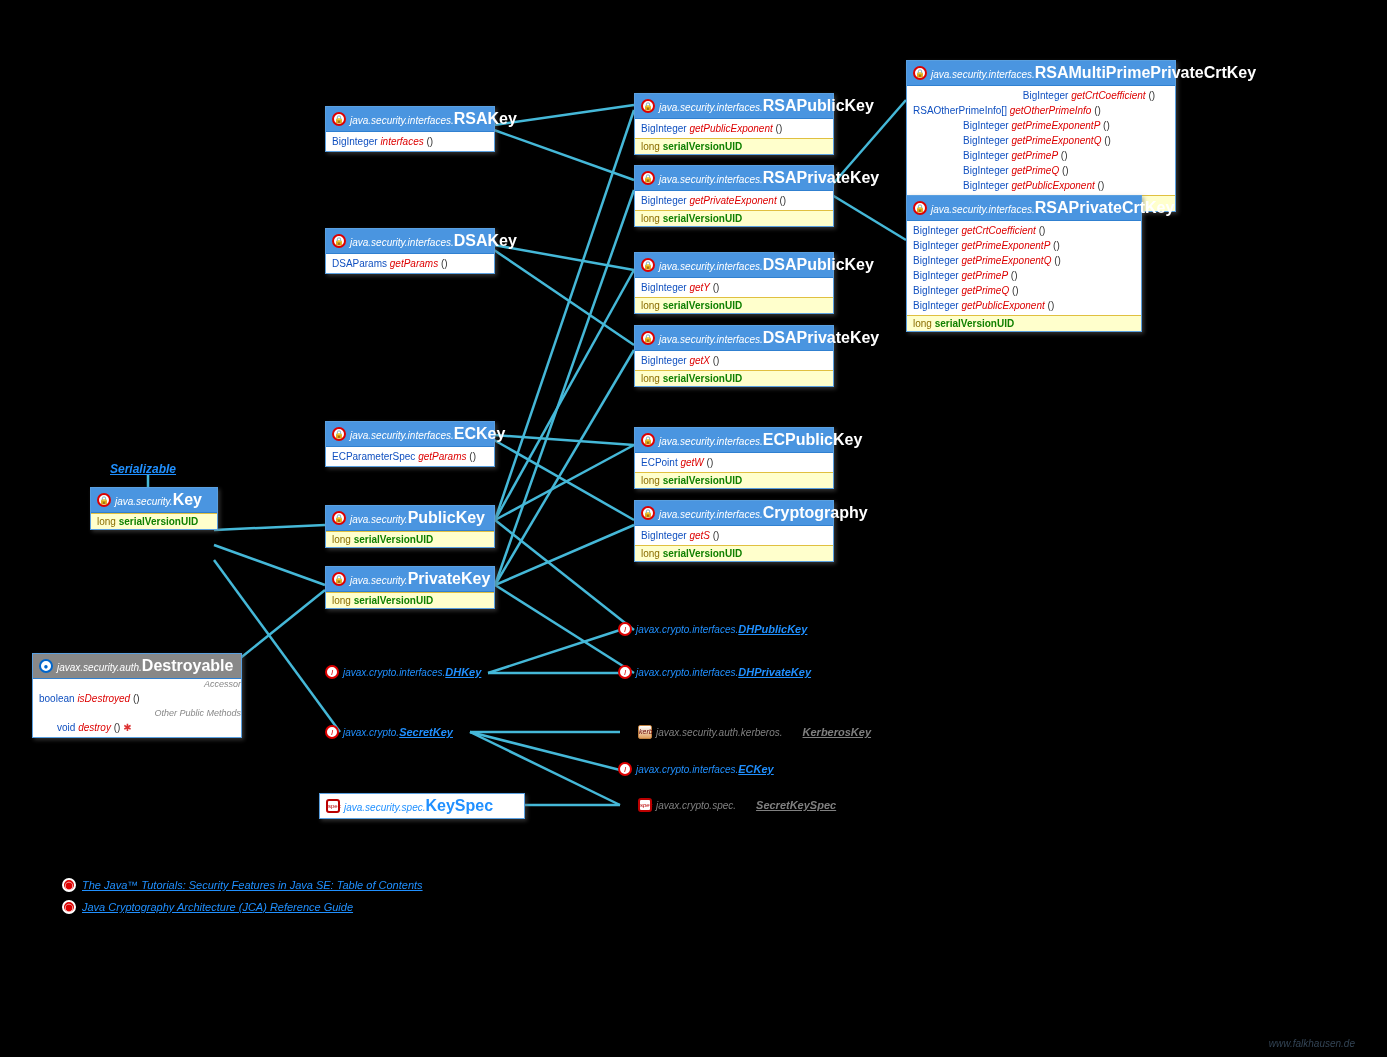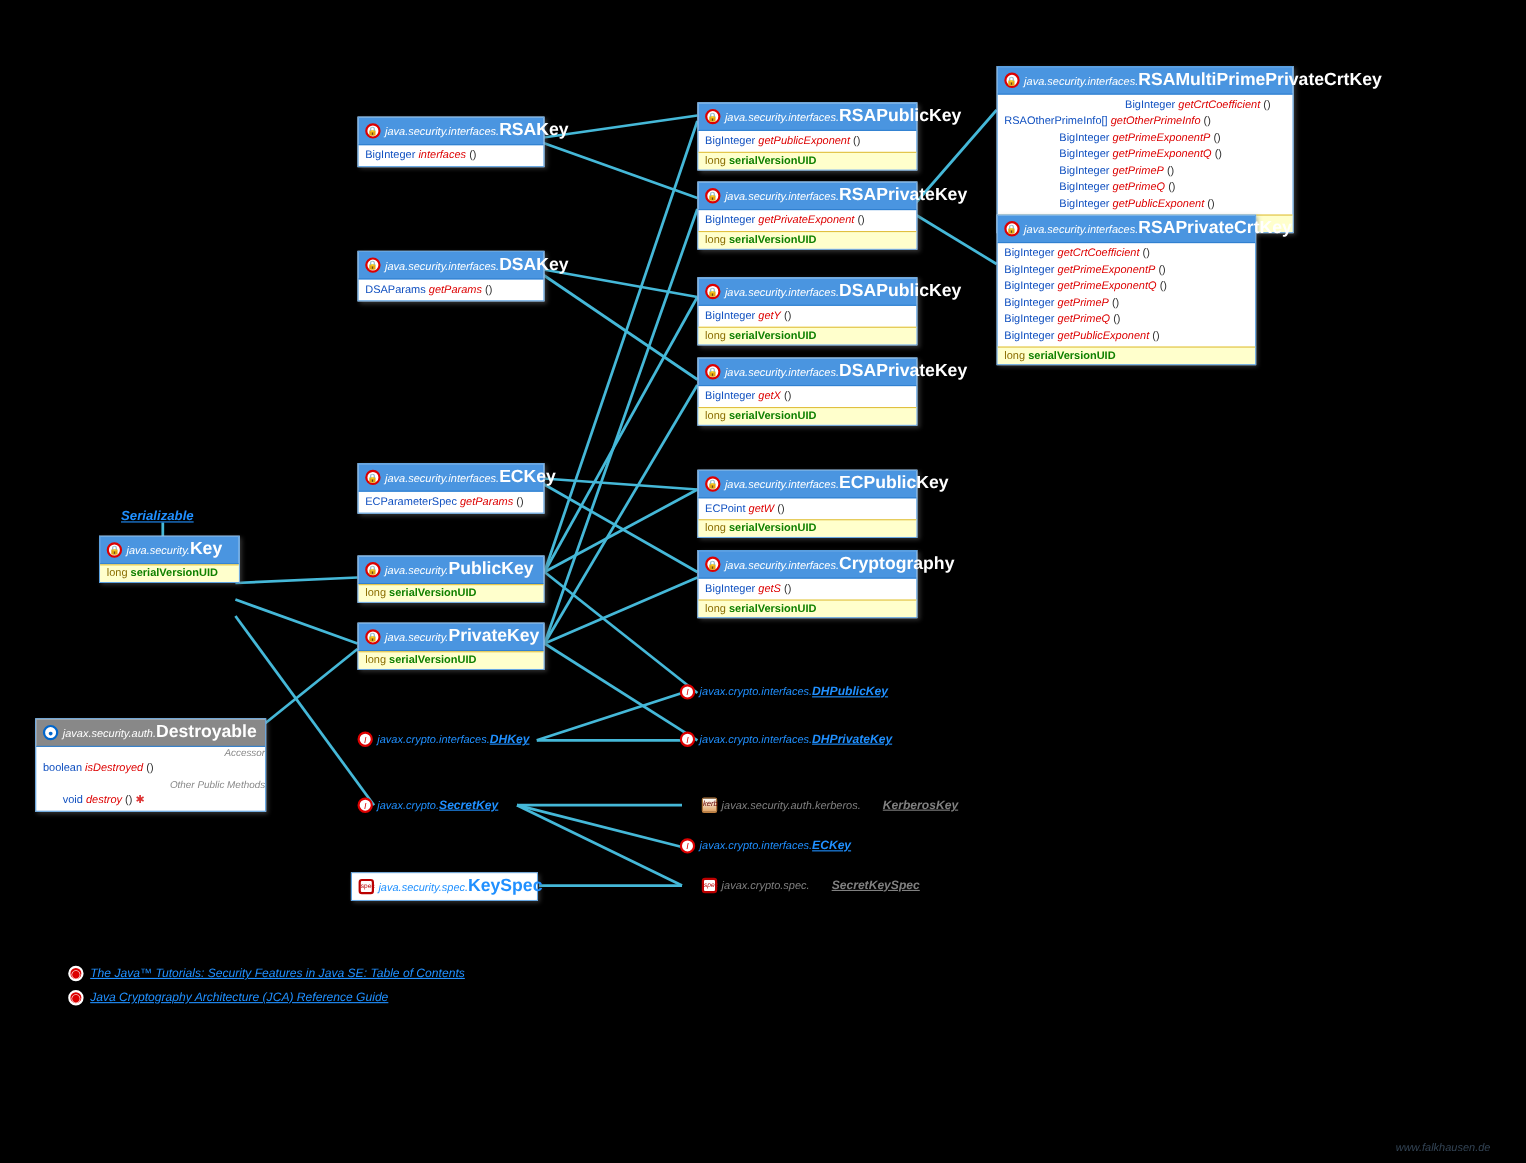--- a/index.html
+++ b/index.html
@@ -237,21 +237,21 @@
 <div class="mini" style="left:325px; top:665px;">
   <span class="icon-circle">I</span>
   <span><span>javax.crypto.interfaces.</span><span class="cls2">DHKey</span></span>
 </div>
 
 <div class="mini" style="left:325px; top:725px;">
   <span class="icon-circle">I</span>
   <span><span>javax.crypto.</span><span class="cls2">SecretKey</span></span>
 </div>
 
-<div class="box" style="left:319px; top:793px; width:170px; background:#fff;">
+<div class="box" style="left:319px; top:793px; width:206px; background:#fff;">
   <div class="box-header" style="background:#fff; color:#2090ff; border:none;">
     <span class="icon-spec">spec</span>
     <span><span class="pkg" style="color:#2090ff;">java.security.spec.</span><span class="cls" style="color:#2090ff;">KeySpec</span></span>
   </div>
 </div>
 
 <div class="box" style="left:634px; top:93px; width:200px;">
   <div class="box-header">
       <span class="icon-circle">🔒</span>
       <span><span class="pkg">java.security.interfaces.</span><span class="cls">RSAPublicKey</span></span>

